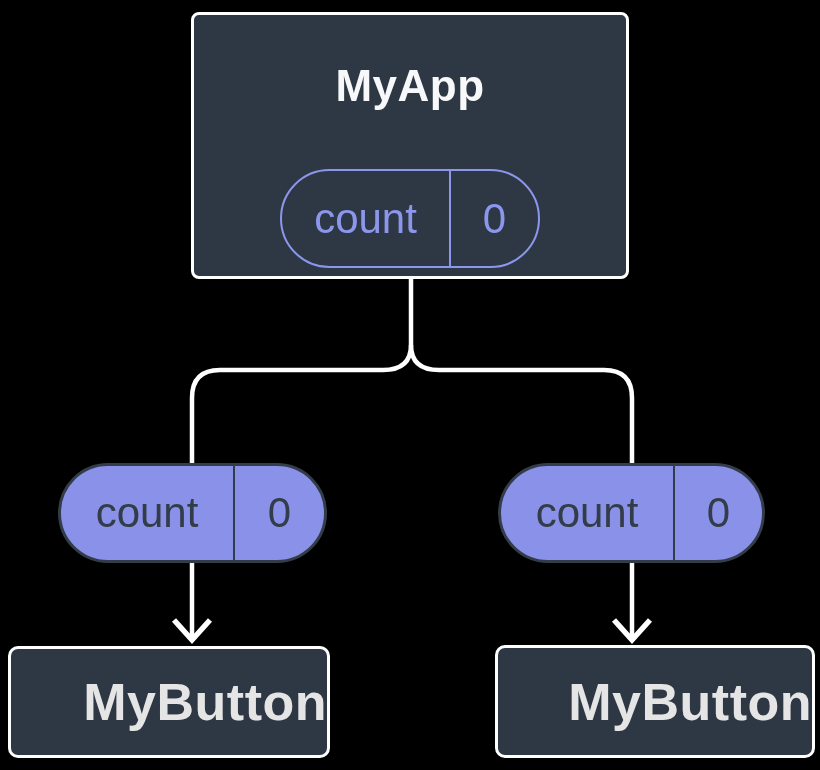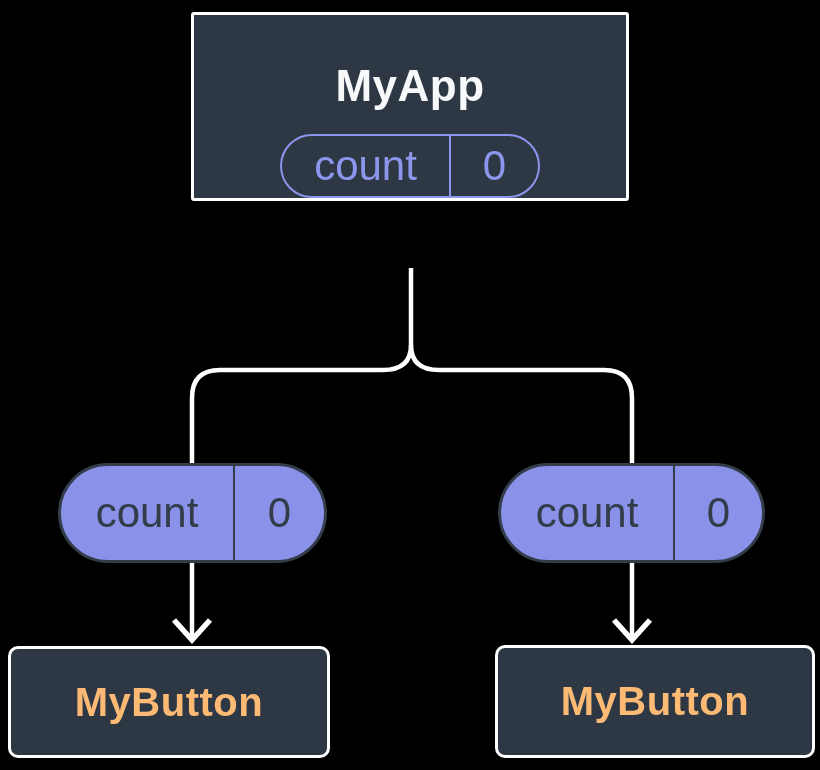--- a/index.html
+++ b/index.html
@@ -19,25 +19,26 @@
   }
   .card {
     position: absolute;
     box-sizing: border-box;
     background: #2E3844;
     border: 3px solid #FFFFFF;
     z-index: 2;
   }
   .root-card {
     left: 191px; top: 12px;
-    width: 438px; height: 189px;
-    border-radius: 3px;
+    width: 438px; height: 267px;
+    border-radius: 8px;
     display: flex;
     flex-direction: column;
     align-items: center;
+    gap: 35px;
   }
   .root-title {
     margin-top: 44px;
     height: 54px;
     line-height: 54px;
     font-size: 44px;
     font-weight: 600;
     color: #F7F8FA;
     letter-spacing: 0.5px;
   }
@@ -70,25 +71,25 @@
     border: 3px solid #333C49;
     color: #333C49;
   }
   .prop-pill .seg-name  { width: 172px; }
   .prop-pill .seg-value { flex: 1; border-left: 2.5px solid #333C49; }
   .prop-pill-left  { left: 58px;  top: 463px; width: 269px; height: 100px; }
   .prop-pill-right { left: 498px; top: 463px; width: 267px; height: 100px; }
   .child-card {
     display: flex;
     align-items: center;
-    justify-content: center;
+    justify-content: flex-end;
     border-radius: 10px;
-    font-size: 40px;
+    font-size: 52px;
     font-weight: 600;
-    color: #fdba74;
+    color: #e5e5e5;
     letter-spacing: 0.5px;
   }
   .child-card-left  { left: 8px;   top: 646px; width: 322px; height: 112px; }
   .child-card-right { left: 495px; top: 645px; width: 320px; height: 113px; }
 </style>
 </head>
 <body>
 
 <div class="stage">
 

